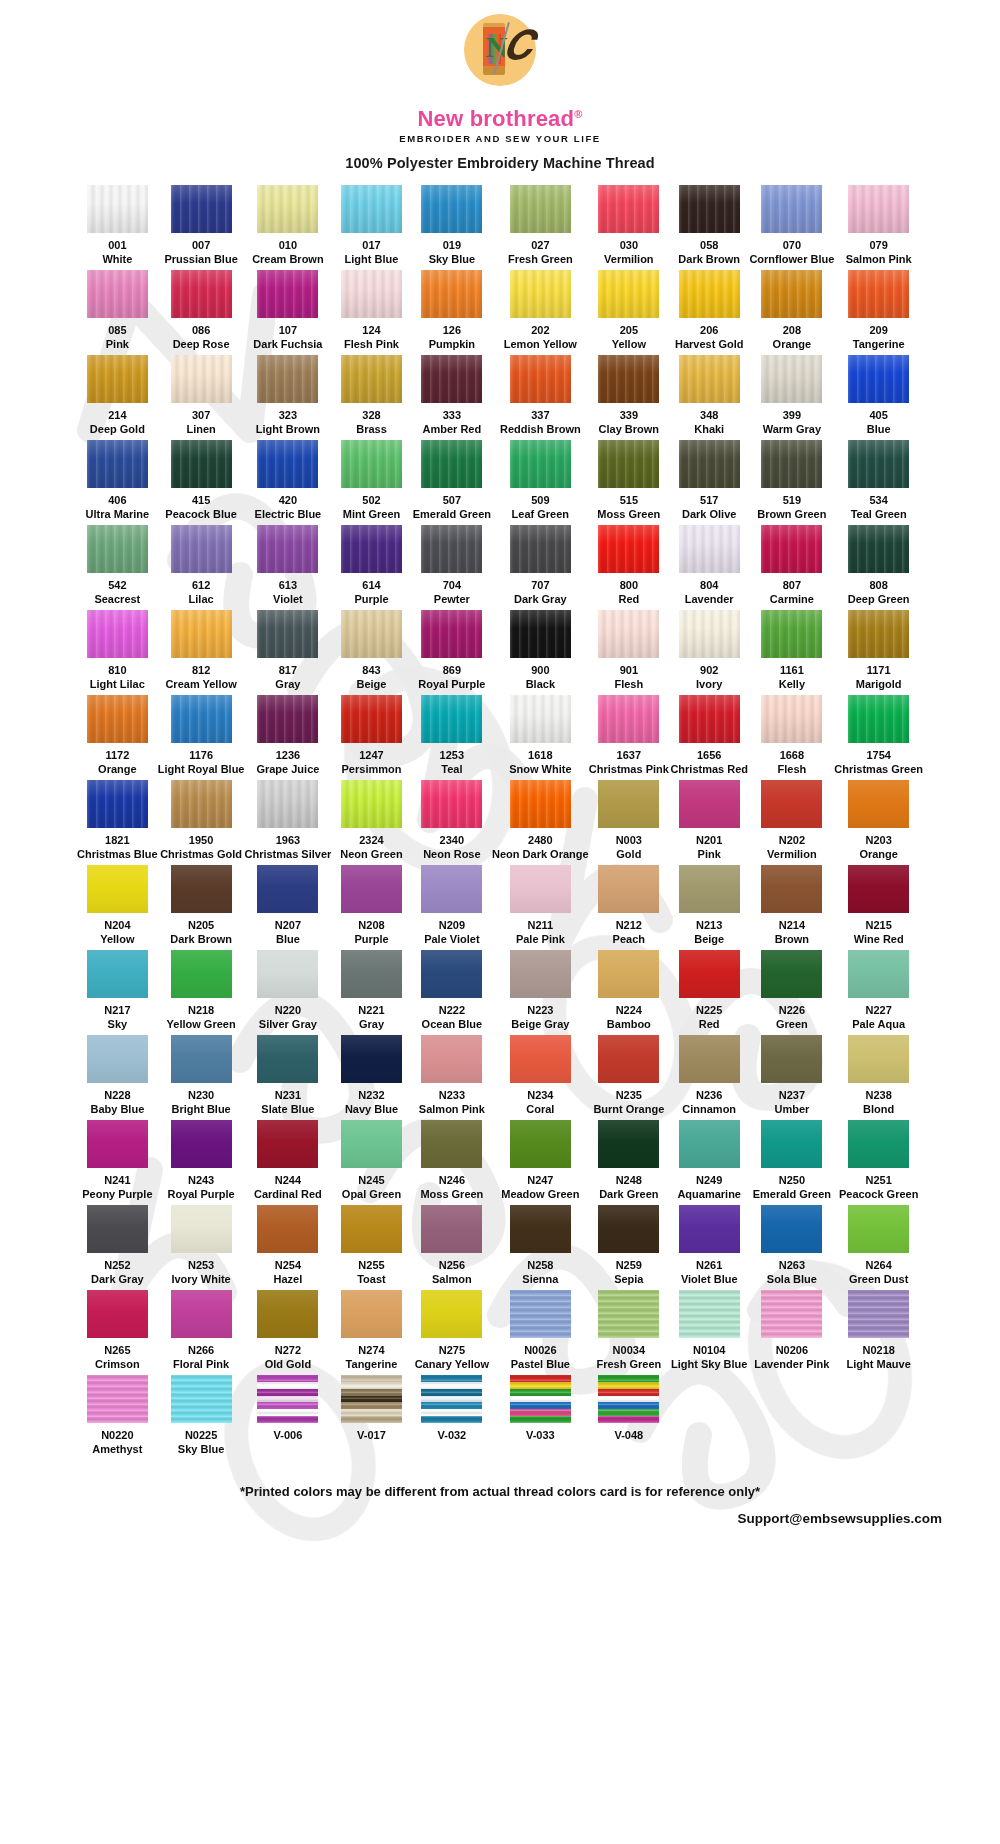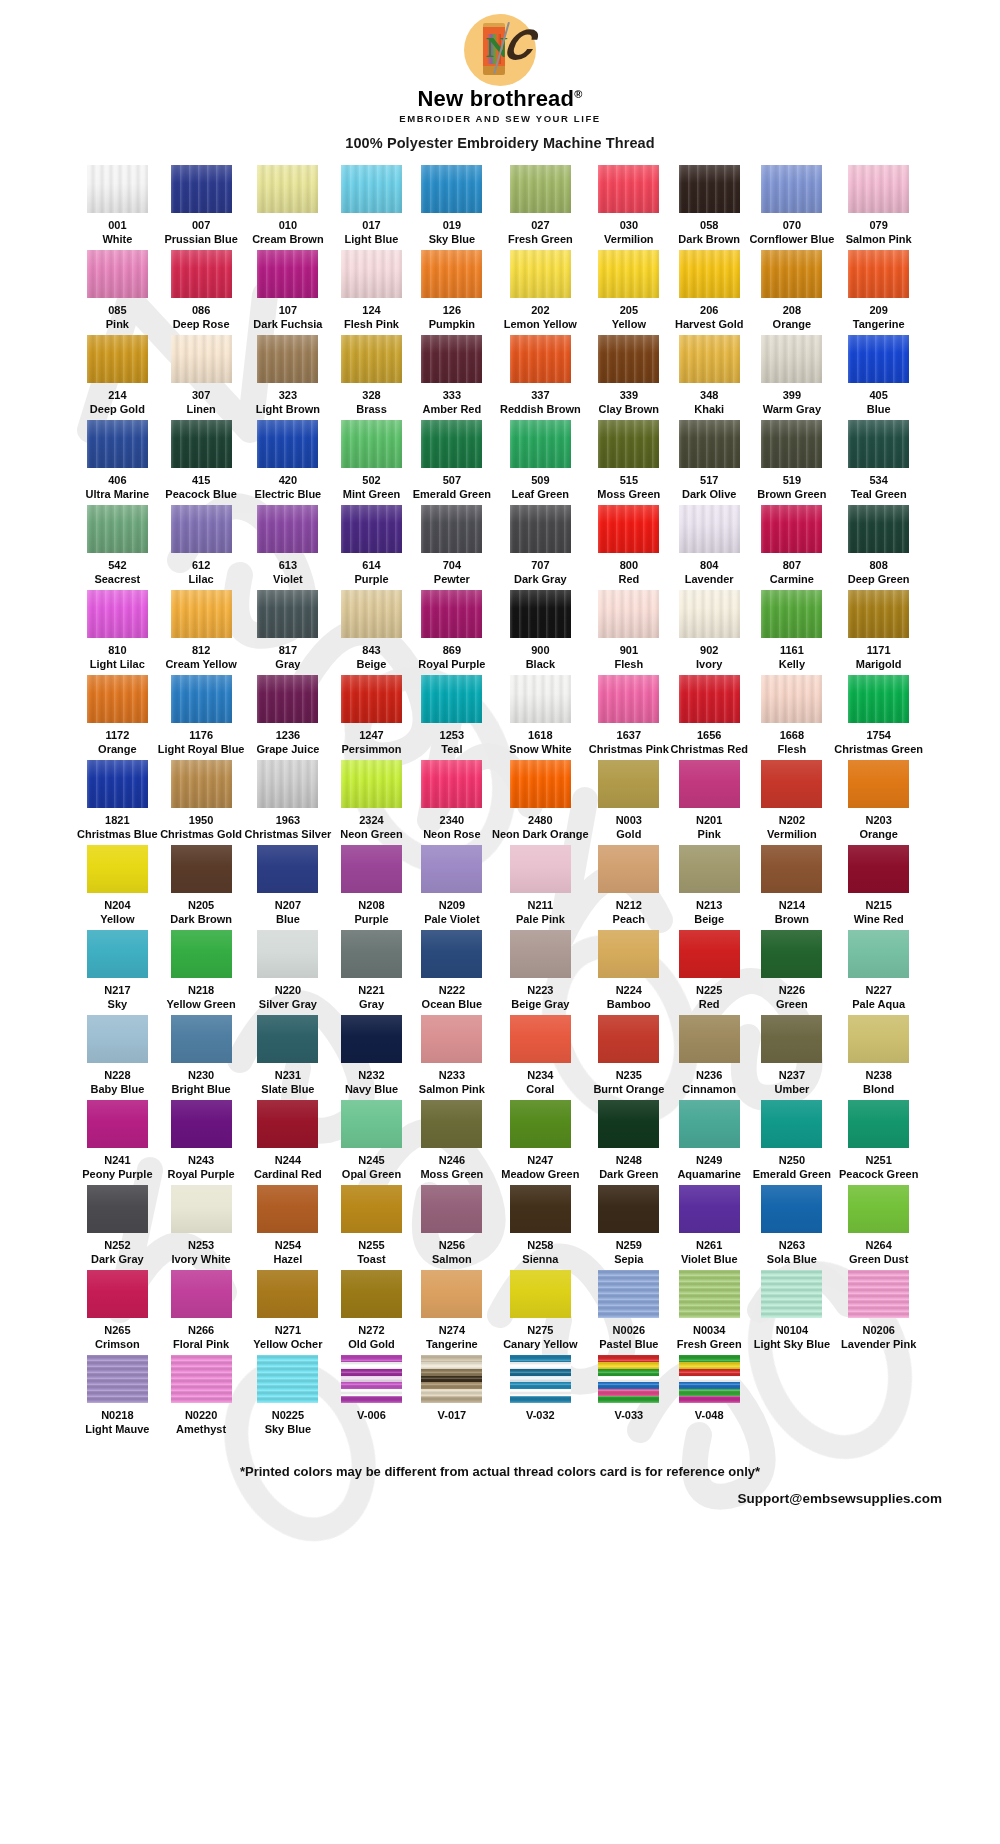--- a/index.html
+++ b/index.html
@@ -77,25 +77,25 @@
   .logo-mark .script{
     position:absolute;
     left:40px; top:12px;
     font-family:"Liberation Serif", serif;
     font-style:italic;
     font-size:40px;
     color:#3b2a1a;
     line-height:1;
   }
   .brand-name{
-    margin-top:0;
+    margin-top:20px;
     font-size:22px;
     font-weight:bold;
     letter-spacing:.2px;
-    color:#000000;
+    color:#ec4899;
     position:relative;
   }
   .brand-name .reg{
     font-size:11px;
     vertical-align:super;
     font-weight:bold;
   }
   .brand-tag{
     margin-top:1px;
     font-size:9.5px;
@@ -1183,27 +1183,20 @@
         <div class="nm">Crimson</div>
       </div>
       <div class="cell">
         <div class="sw flat" style="background-color: rgb(192, 64, 155);">
           <span class="sheen"></span>
         </div>
         <div class="code">N266</div>
         <div class="nm">Floral Pink</div>
       </div>
       <div class="cell">
-        <div class="sw flat" style="background-color: rgb(168, 121, 28);">
-          <span class="sheen"></span>
-        </div>
-        <div class="code">N271</div>
-        <div class="nm">Yellow Ocher</div>
-      </div>
-      <div class="cell">
         <div class="sw flat" style="background-color: rgb(154, 122, 23);">
           <span class="sheen"></span>
         </div>
         <div class="code">N272</div>
         <div class="nm">Old Gold</div>
       </div>
       <div class="cell">
         <div class="sw flat" style="background-color: rgb(219, 161, 97);">
           <span class="sheen"></span>
         </div>

